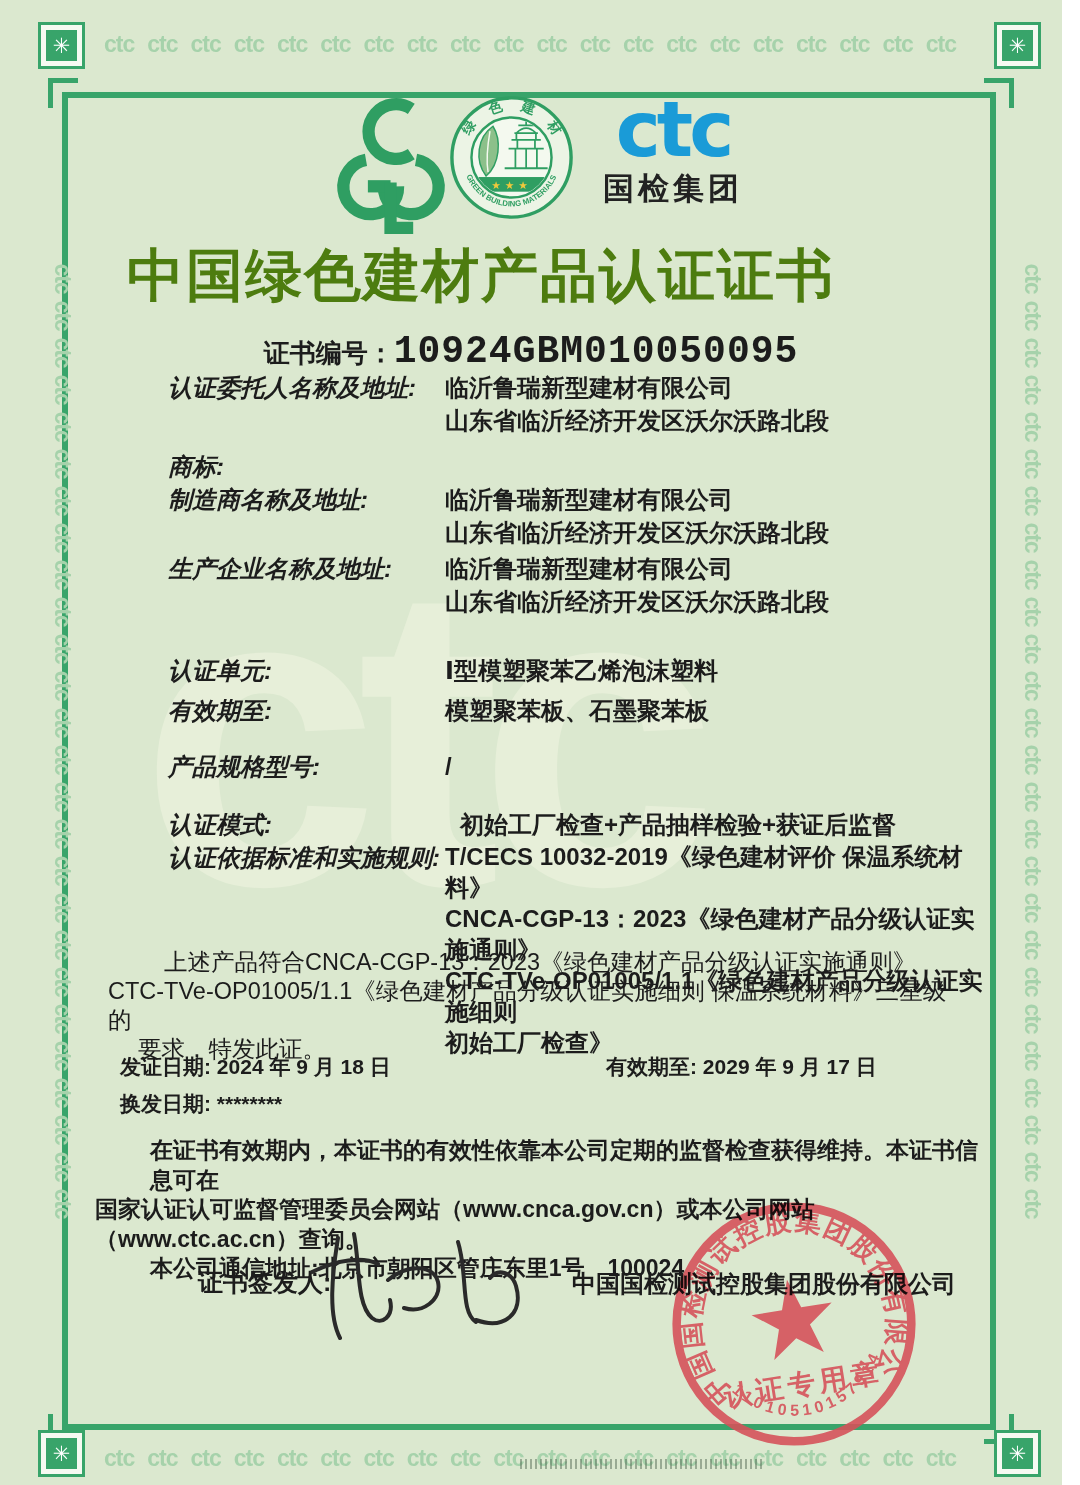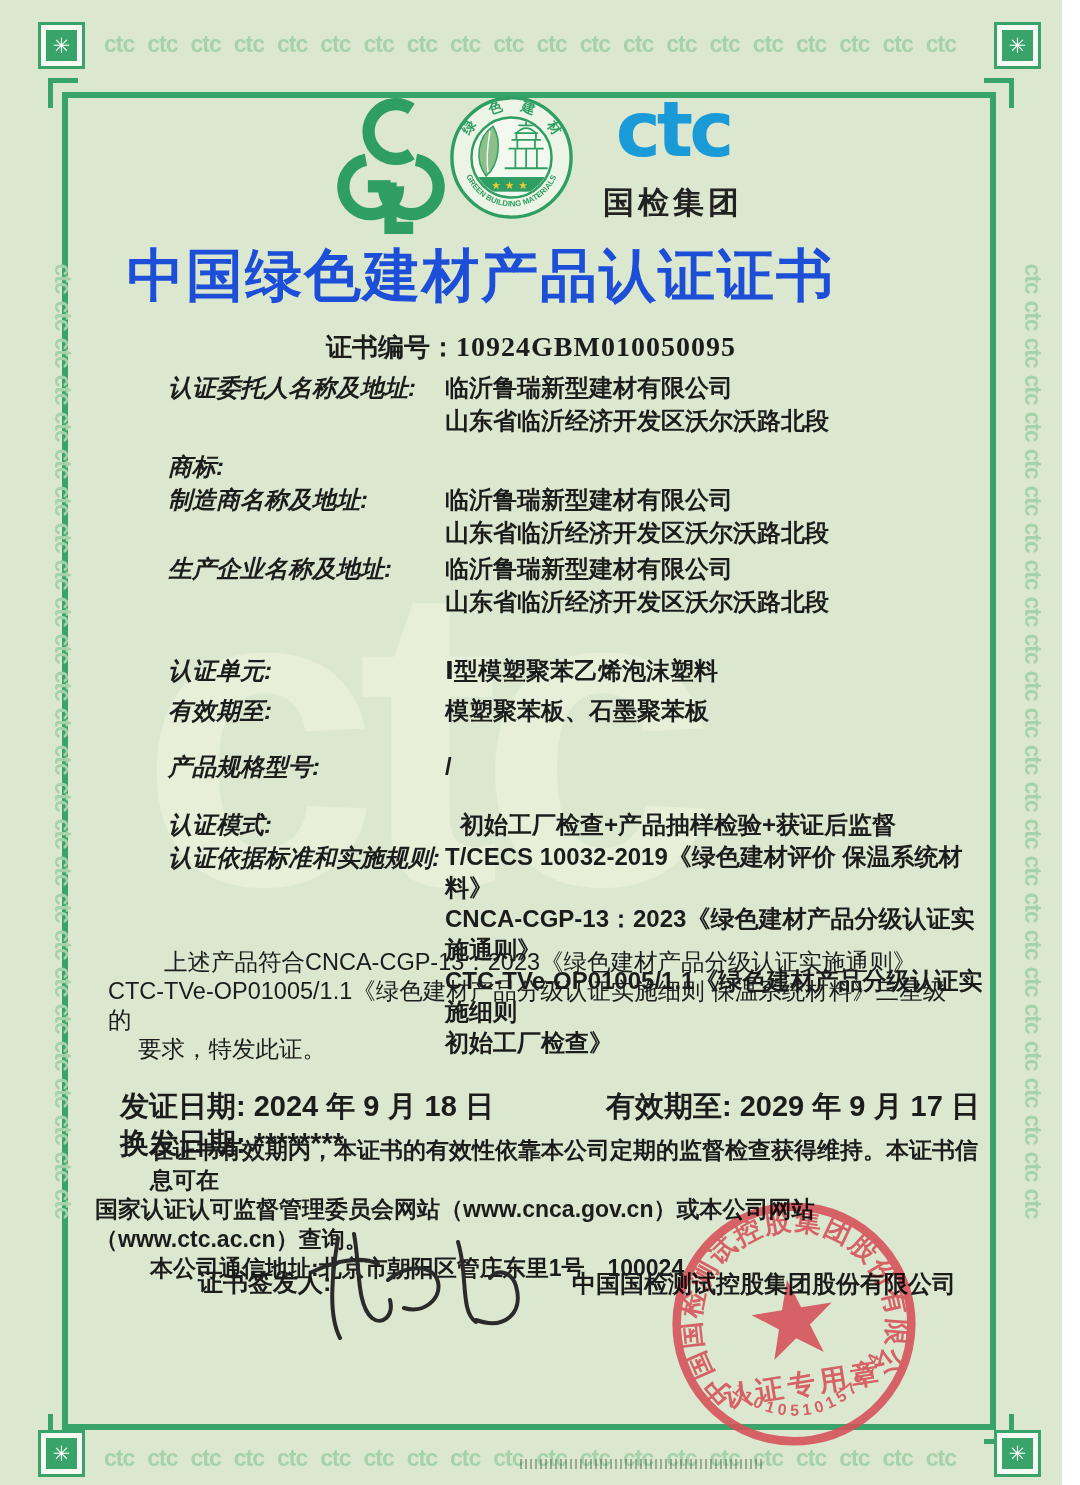--- a/index.html
+++ b/index.html
@@ -32,40 +32,40 @@
   .notch.br{left:984px;top:1414px;border-bottom:5px solid #38a46a;border-right:5px solid #38a46a;}
   .watermark{position:absolute;left:140px;top:520px;font-size:430px;font-weight:800;
          letter-spacing:-22px;color:#e7efd9;z-index:1;line-height:1;user-select:none;}
   
   .content{position:absolute;inset:0;z-index:5;}
   .gp-logo{position:absolute;left:332px;top:88px;}
   .emblem{position:absolute;left:448px;top:94px;}
   .ctc-logo{position:absolute;left:592px;top:94px;width:162px;text-align:center;}
   .ctc-word{font-size:76px;font-weight:800;color:#1a9bd7;line-height:0.95;letter-spacing:-4px;
             font-family:"DejaVu Sans",sans-serif;}
-  .ctc-group{font-size:31px;font-weight:700;color:#222222;letter-spacing:4px;margin-top:16px;
+  .ctc-group{font-size:31px;font-weight:700;color:#222222;letter-spacing:4px;margin-top:2px;
             font-family:"DejaVu Sans",sans-serif;}
-  .title{position:absolute;left:0;top:238px;width:962px;text-align:center;color:#1d4ed8;
+  .title{position:absolute;left:0;top:238px;width:962px;text-align:center;color:#4d7c0f;
          font-size:57px;font-weight:700;letter-spacing:2px;
          font-family:"Liberation Serif","DejaVu Serif",serif;}
   .certno{position:absolute;left:0;top:330px;width:1062px;text-align:center;font-weight:700;}
   .certno .lbl{font-size:26px;}
-  .certno .num{font-size:28px;font-family:Liberation Serif, serif;letter-spacing:1px;}
+  .certno .num{font-size:38px;font-family:Liberation Mono, monospace;letter-spacing:1px;}
   
   .fields{position:absolute;left:168px;top:371px;width:830px;font-size:24px;font-weight:600;line-height:33px;}
   .frow{display:flex;align-items:flex-start;}
   .flabel{flex:0 0 277px;font-style:italic;}
   .fvalue{flex:1 1 auto;}
   .fvalue.tight{line-height:31px;}
   .mt13{margin-top:13px;} .mt9{margin-top:3px;} .mt24{margin-top:36px;}
   .mt7{margin-top:7px;} .mt23{margin-top:23px;} .mt25{margin-top:25px;gap:15px;}
   
   .statement{position:absolute;left:108px;top:912px;width:860px;font-size:23.5px;font-weight:400;line-height:29px;margin-top:36px;}
   .statement .ind1{padding-left:56px;} .statement .ind3{padding-left:30px;}
-  .dates{position:absolute;left:120px;top:1052px;width:860px;font-size:29px;font-weight:600;line-height:29px;margin-top:40px;}
+  .dates{position:absolute;left:120px;top:1052px;width:860px;font-size:21px;font-weight:600;line-height:29px;}
   .dates .valid{position:absolute;left:486px;top:0;text-align:right;}
   .dates .reissue{margin-top:8px;}
   .notice{position:absolute;left:95px;top:1136px;width:885px;font-size:23px;font-weight:600;line-height:29.5px;}
   .notice .ind{padding-left:55px;}
   
   .signer-label{position:absolute;left:198px;top:1266px;font-size:25px;font-weight:700;}
   .signature{position:absolute;left:292px;top:1220px;}
   .company{position:absolute;left:572px;top:1268px;font-size:24px;font-weight:700;letter-spacing:0;}
   .seal{position:absolute;left:666px;top:1196px;transform:rotate(-9deg);opacity:.9;
         mix-blend-mode:multiply;z-index:6;}

